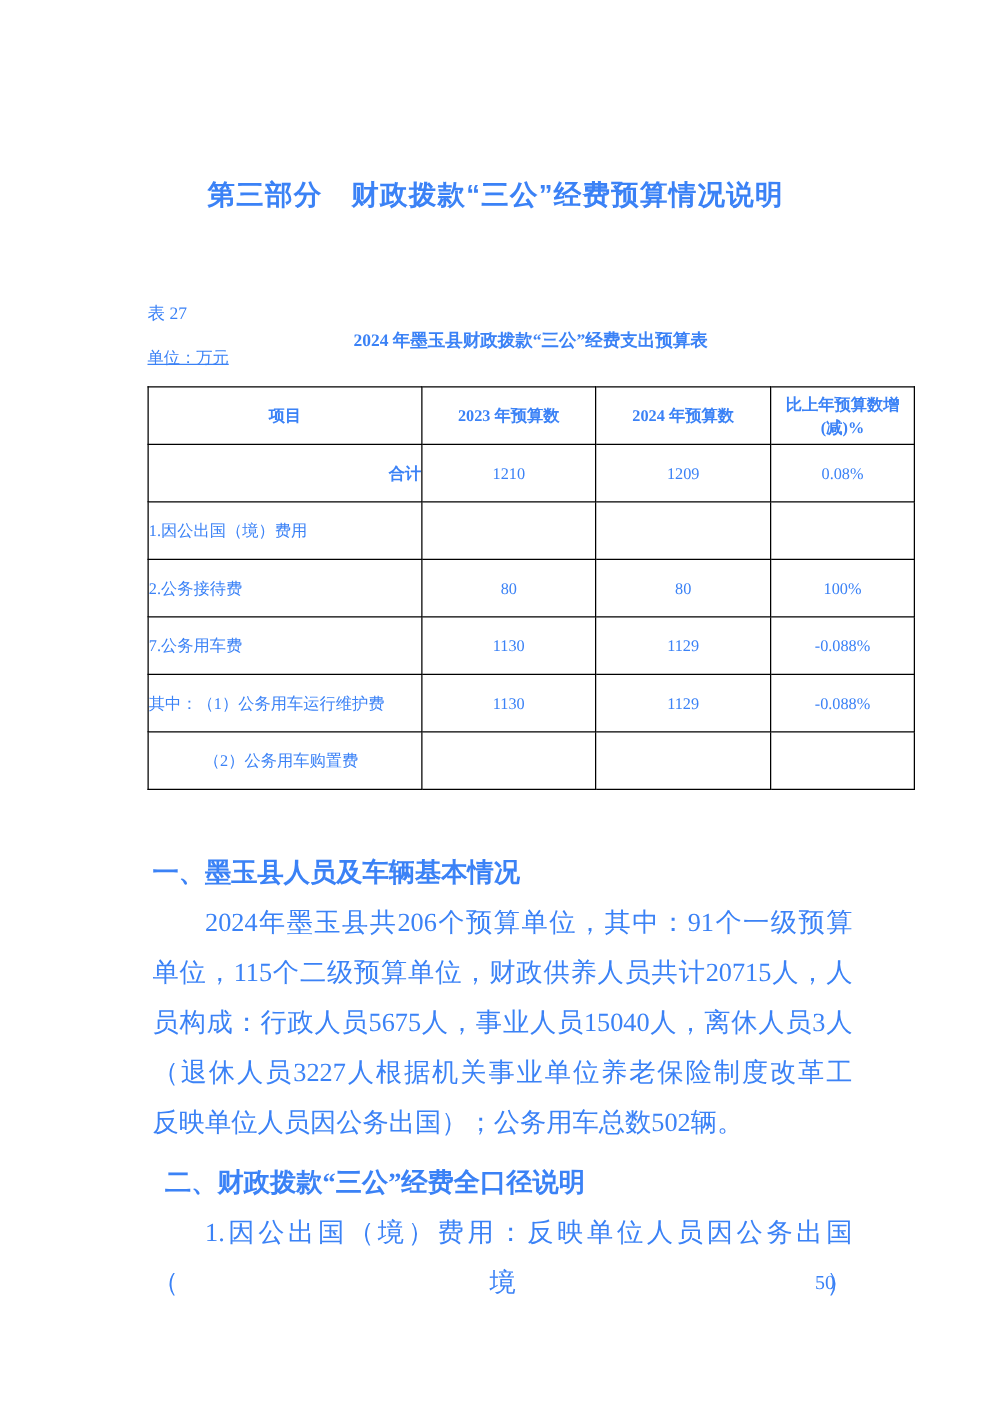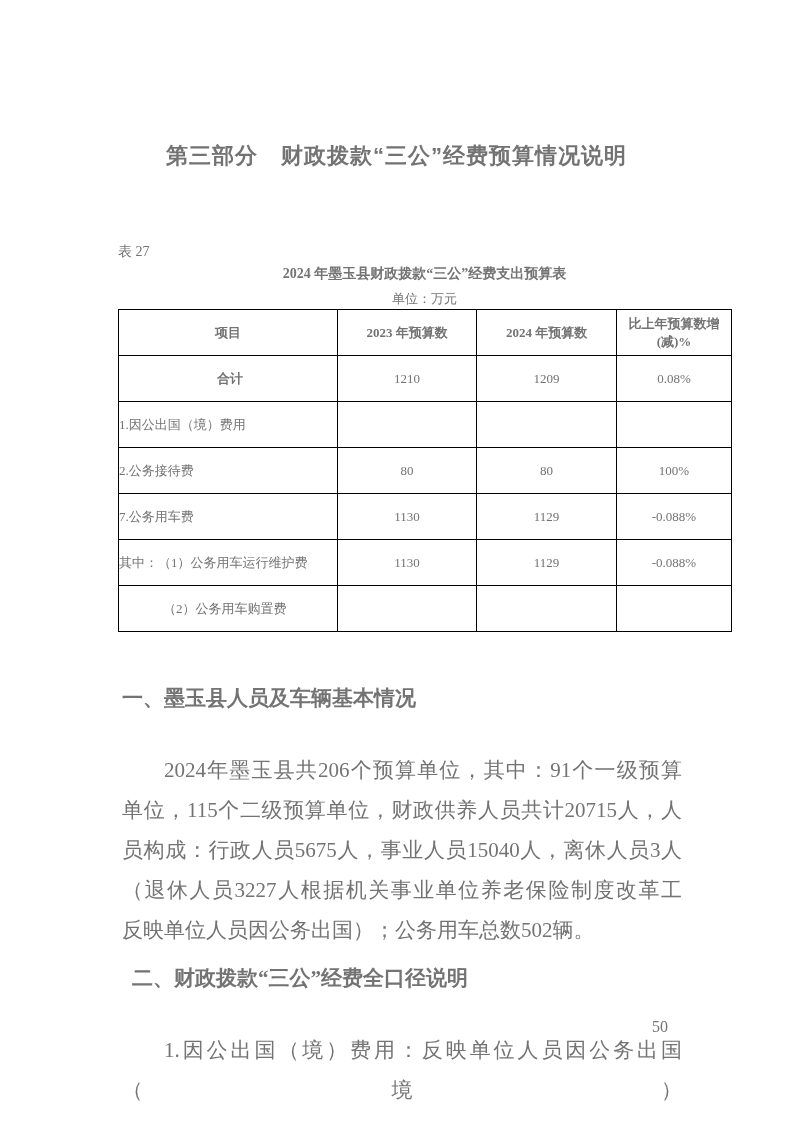--- a/index.html
+++ b/index.html
@@ -2,21 +2,21 @@
 <html><head>
 <meta charset="utf-8">
 <style>
   * { box-sizing: border-box; margin: 0; padding: 0; }
   html, body { background: #ffffff; }
   .page {
     position: relative;
     width: 793px;
     height: 1122px;
     background: #ffffff;
-    color: #737373;
+    color: #3b82f6;
     font-family: "Liberation Serif", "DejaVu Serif", serif;
     overflow: hidden;
   }
   .doc-title {
     position: absolute;
     top: 141px;
     left: 0;
     width: 793px;
     text-align: center;
     font-family: "Liberation Sans", "DejaVu Sans", sans-serif;
@@ -37,26 +37,27 @@
     top: 265px;
     left: 118px;
     width: 613px;
     text-align: center;
     font-size: 14px;
     font-weight: bold;
     line-height: 18px;
   }
   .unit-label {
     position: absolute;
-    top: 290px;
+    top: 277px;
     left: 118px;
     width: 613px;
-    text-align: center;
+    text-align: left;
     font-size: 13px;
     line-height: 17px;
+    text-decoration: underline;
   }
   table.budget-table {
     position: absolute;
     top: 309px;
     left: 118px;
     width: 613px;
     border-collapse: collapse;
     table-layout: fixed;
     font-size: 13px;
   }
@@ -69,41 +70,41 @@
     overflow: hidden;
   }
   table.budget-table tr { height: 46px; }
   table.budget-table th {
     font-weight: bold;
     text-align: center;
   }
   th.col-head-item { padding-right: 85px; }
   th .wrap-limit { display: inline-block; max-width: 97px; }
   td.cell-item { text-align: left; padding-left: 4px; }
-  td.cell-item.center { text-align: center; padding-left: 4px; font-weight: bold; }
+  td.cell-item.center { text-align: right; padding-left: 4px; font-weight: bold; }
   td.cell-item.indent { padding-left: 44px; margin-left: 17px; }
   td.cell-num { text-align: center; }
   .body-text {
     position: absolute;
     top: 678px;
     left: 122px;
     width: 560px;
     font-size: 21px;
   }
   .body-line {
     line-height: 40px;
     white-space: nowrap;
   }
   .body-line.wrap { white-space: normal; }
   .body-line.jl {
     white-space: normal;
     text-align: justify;
     text-align-last: justify;
   }
-  .body-line.indent { text-indent: 42px; margin-top: 32px; }
+  .body-line.indent { text-indent: 42px; }
   .body-line.heading { font-weight: bold; }
   .body-line.gap-top { margin-top: 8px; margin-left: 10px; }
   .page-number {
     position: absolute;
     top: 1017px;
     left: 652px;
     font-size: 16px;
     line-height: 20px;
   }
 </style>

